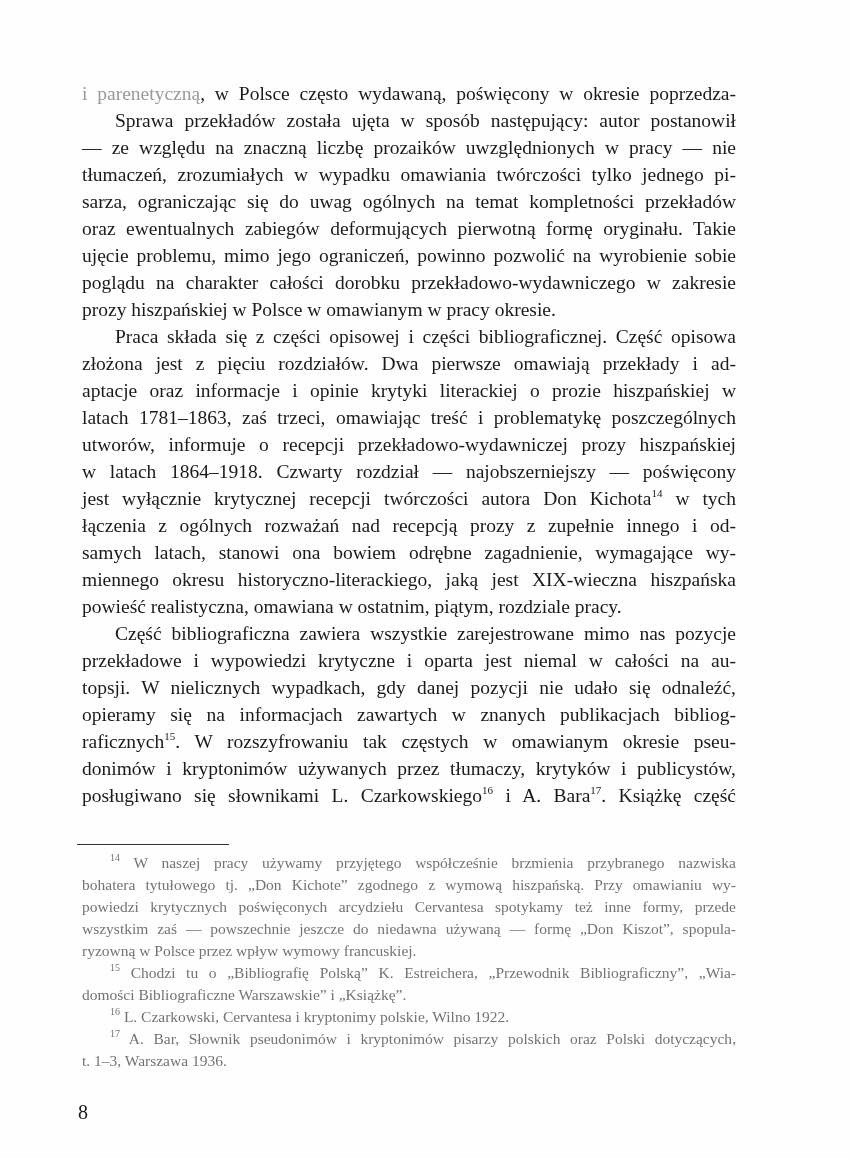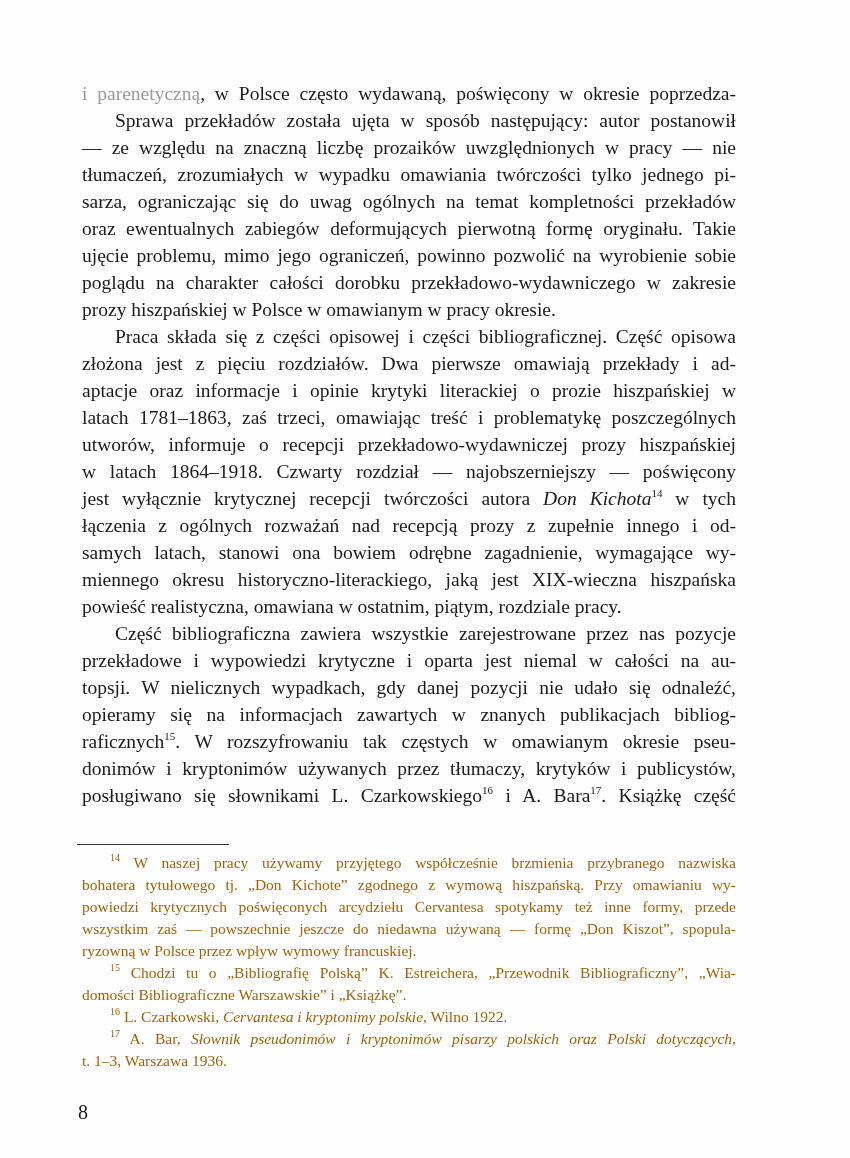--- a/index.html
+++ b/index.html
@@ -6,25 +6,25 @@
   body { width: 850px; height: 1158px; position: relative; overflow: hidden;
          font-family: "Liberation Serif", "DejaVu Serif", serif; color: #1a1a1a; }
   .page { position: absolute; left: 0; top: 0; width: 850px; height: 1158px; background: #fefefe; }
   .body-text { position: absolute; left: 82px; top: 80px; width: 654px; }
   .line { height: 27px; line-height: 27px; font-size: 19.5px; white-space: nowrap;
           text-align: justify; text-align-last: justify; letter-spacing: 0px; }
   .line.last { text-align-last: left; }
   .line.indent { padding-left: 33px; }
   .faded { color: #9a9a9a; margin-top: 36px; }
   sup { font-size: 11px; line-height: 0; vertical-align: 8px; }
-  .it { font-style: italic; }
+  .it { }
   .rule { position: absolute; left: 77px; top: 844px; width: 152px; height: 0; border-top: 1.5px solid #333; }
   .notes { position: absolute; left: 82px; top: 852px; width: 654px; }
   .nline { height: 22px; line-height: 22px; font-size: 15.5px; white-space: nowrap;
-           text-align: justify; text-align-last: justify; color: #a16207; }
+           text-align: justify; text-align-last: justify; color: #737373; }
   .nline.last { text-align-last: left; }
   .nline.indent { padding-left: 28px; }
   .nline sup { font-size: 10px; vertical-align: 7px; }
   .page-number { position: absolute; left: 78px; top: 1100px; font-size: 20px; line-height: 24px; }
 </style>
 </head>
 <body>
 
 <div class="page">
 
@@ -46,21 +46,21 @@
     <div class="line">aptacje oraz informacje i opinie krytyki literackiej o prozie hiszpańskiej w</div>
     <div class="line">latach 1781–1863, zaś trzeci, omawiając treść i problematykę poszczególnych</div>
     <div class="line">utworów, informuje o recepcji przekładowo-wydawniczej prozy hiszpańskiej</div>
     <div class="line">w latach 1864–1918. Czwarty rozdział — najobszerniejszy — poświęcony</div>
     <div class="line"><span>jest wyłącznie krytycznej recepcji twórczości autora </span><span class="it">Don Kichota</span><sup>14</sup><span> w tych</span></div>
     <div class="line">łączenia z ogólnych rozważań nad recepcją prozy z zupełnie innego i od-</div>
     <div class="line">samych latach, stanowi ona bowiem odrębne zagadnienie, wymagające wy-</div>
     <div class="line">miennego okresu historyczno-literackiego, jaką jest XIX-wieczna hiszpańska</div>
     <div class="line last">powieść realistyczna, omawiana w ostatnim, piątym, rozdziale pracy.</div>
 
-    <div class="line indent">Część bibliograficzna zawiera wszystkie zarejestrowane przez nas pozycje</div>
+    <div class="line indent">Część bibliograficzna zawiera wszystkie zarejestrowane mimo nas pozycje</div>
     <div class="line">przekładowe i wypowiedzi krytyczne i oparta jest niemal w całości na au-</div>
     <div class="line">topsji. W nielicznych wypadkach, gdy danej pozycji nie udało się odnaleźć,</div>
     <div class="line">opieramy się na informacjach zawartych w znanych publikacjach bibliog-</div>
     <div class="line"><span>raficznych</span><sup>15</sup><span>. W rozszyfrowaniu tak częstych w omawianym okresie pseu-</span></div>
     <div class="line">donimów i kryptonimów używanych przez tłumaczy, krytyków i publicystów,</div>
     <div class="line"><span>posługiwano się słownikami L. Czarkowskiego</span><sup>16</sup><span> i A. Bara</span><sup>17</sup><span>. Książkę część</span></div>
   </div>
 
   <div class="rule"></div>
 

